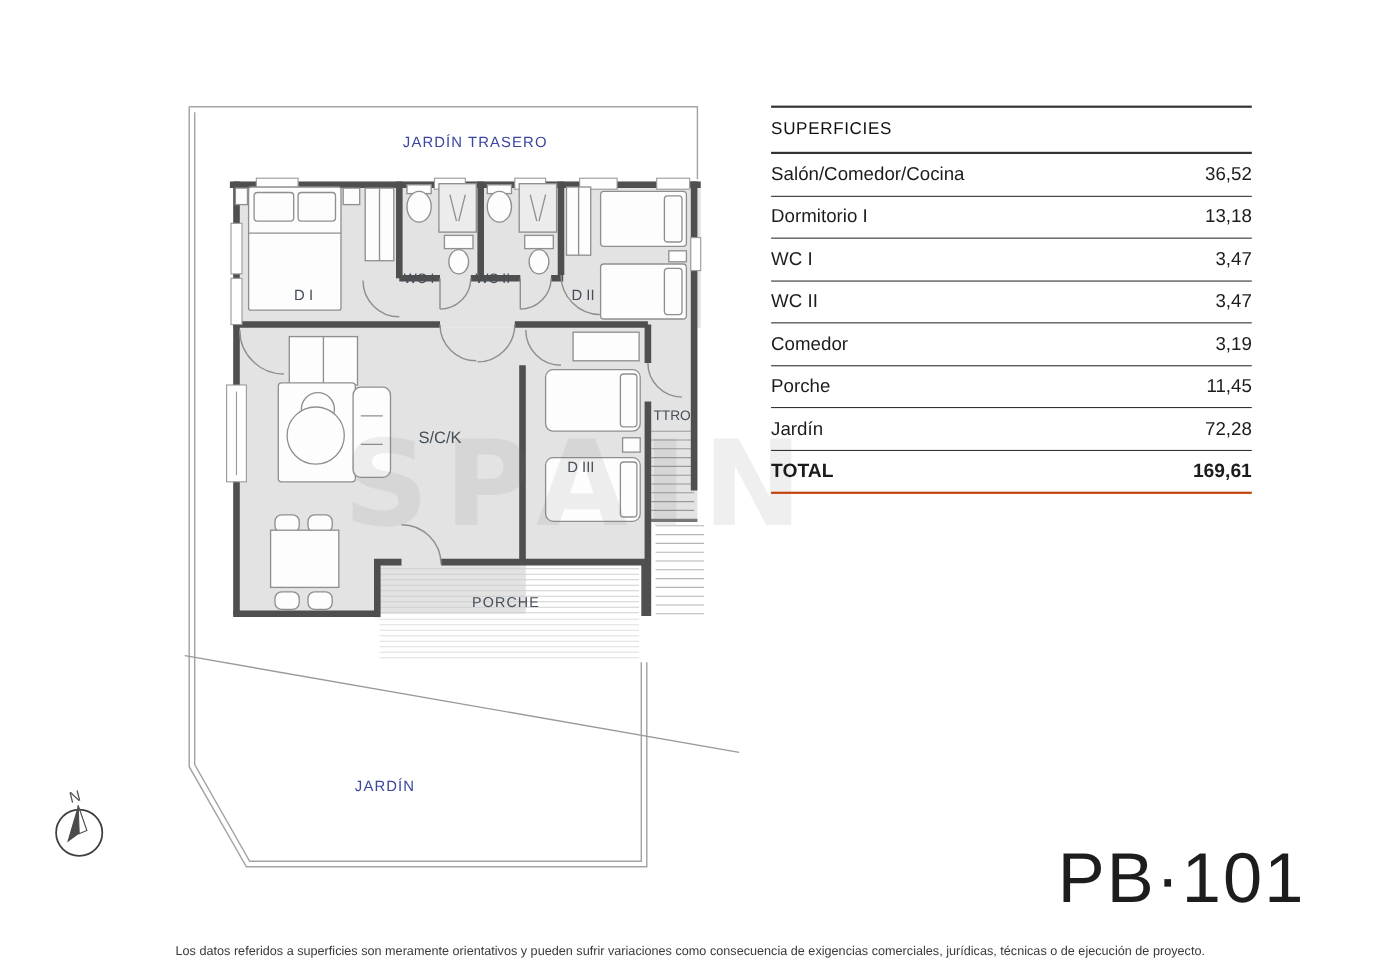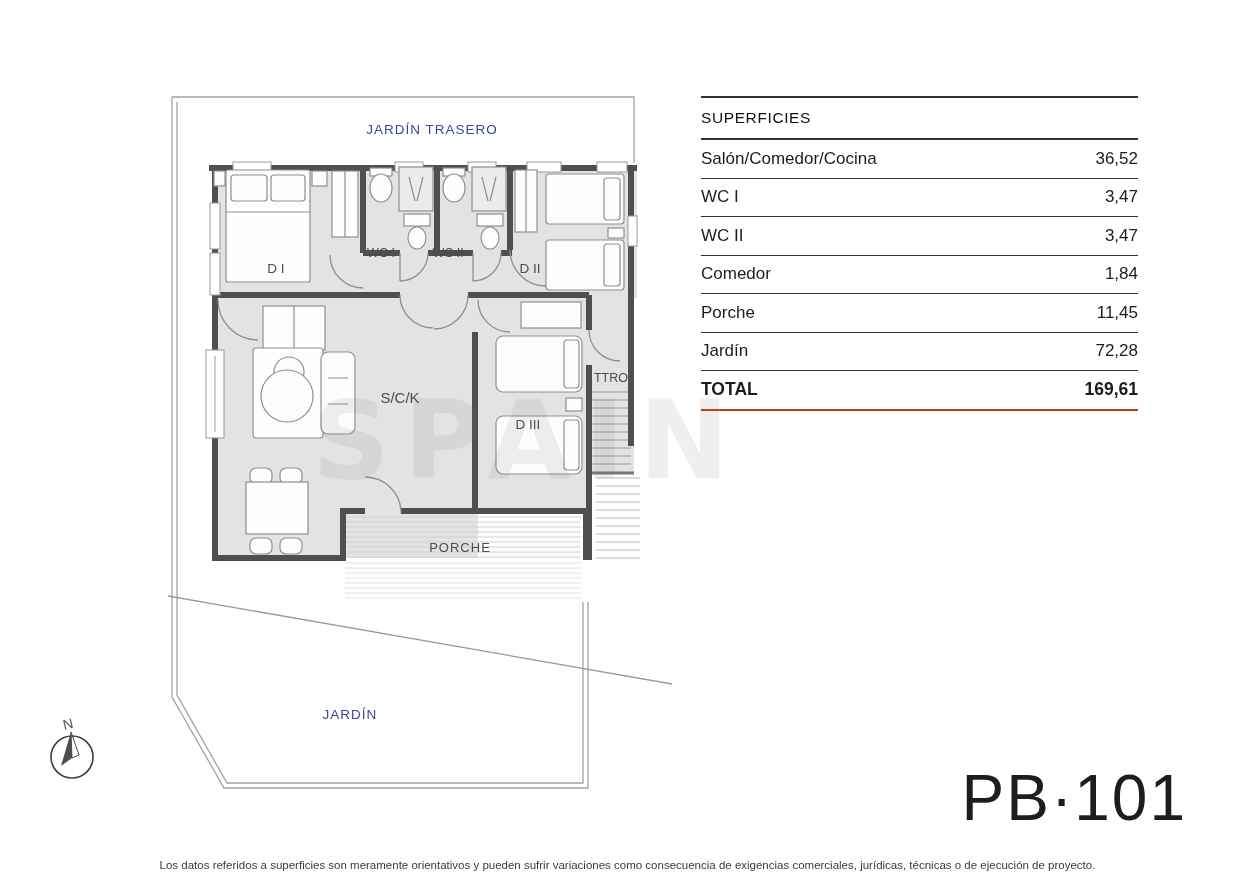--- a/index.html
+++ b/index.html
@@ -212,30 +212,34 @@
 <div class="watermark">SPAIN</div>
 
 <div class="surfaces">
   <div class="t-title">SUPERFICIES</div>
 
   <div class="t-row">
     <span class="lbl">Salón/Comedor/Cocina</span>
     <span class="val">36,52</span>
   </div>
   <div class="t-row">
+    <span class="lbl">Dormitorio I</span>
+    <span class="val">13,18</span>
+  </div>
+  <div class="t-row">
     <span class="lbl">WC I</span>
     <span class="val">3,47</span>
   </div>
   <div class="t-row">
     <span class="lbl">WC II</span>
     <span class="val">3,47</span>
   </div>
   <div class="t-row">
     <span class="lbl">Comedor</span>
-    <span class="val">1,84</span>
+    <span class="val">3,19</span>
   </div>
   <div class="t-row">
     <span class="lbl">Porche</span>
     <span class="val">11,45</span>
   </div>
   <div class="t-row">
     <span class="lbl">Jardín</span>
     <span class="val">72,28</span>
   </div>
   <div class="t-row total">

